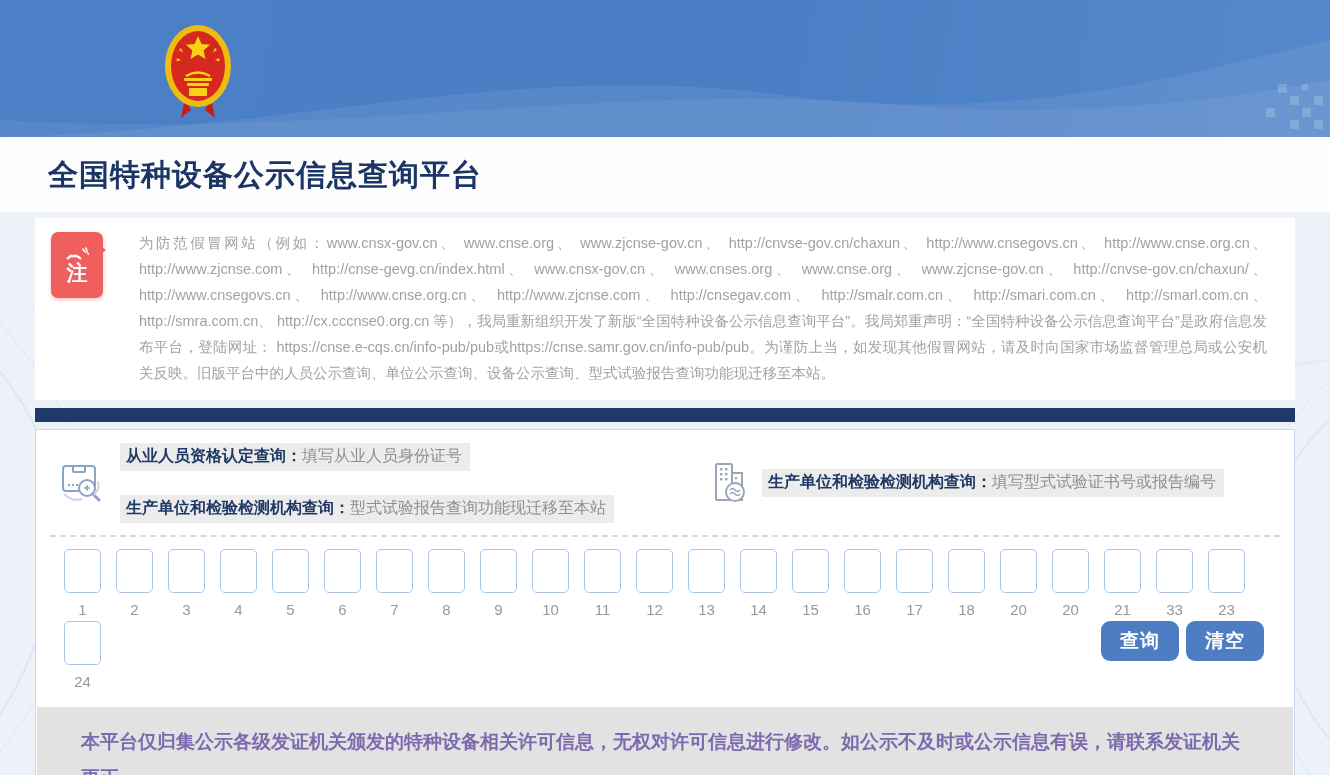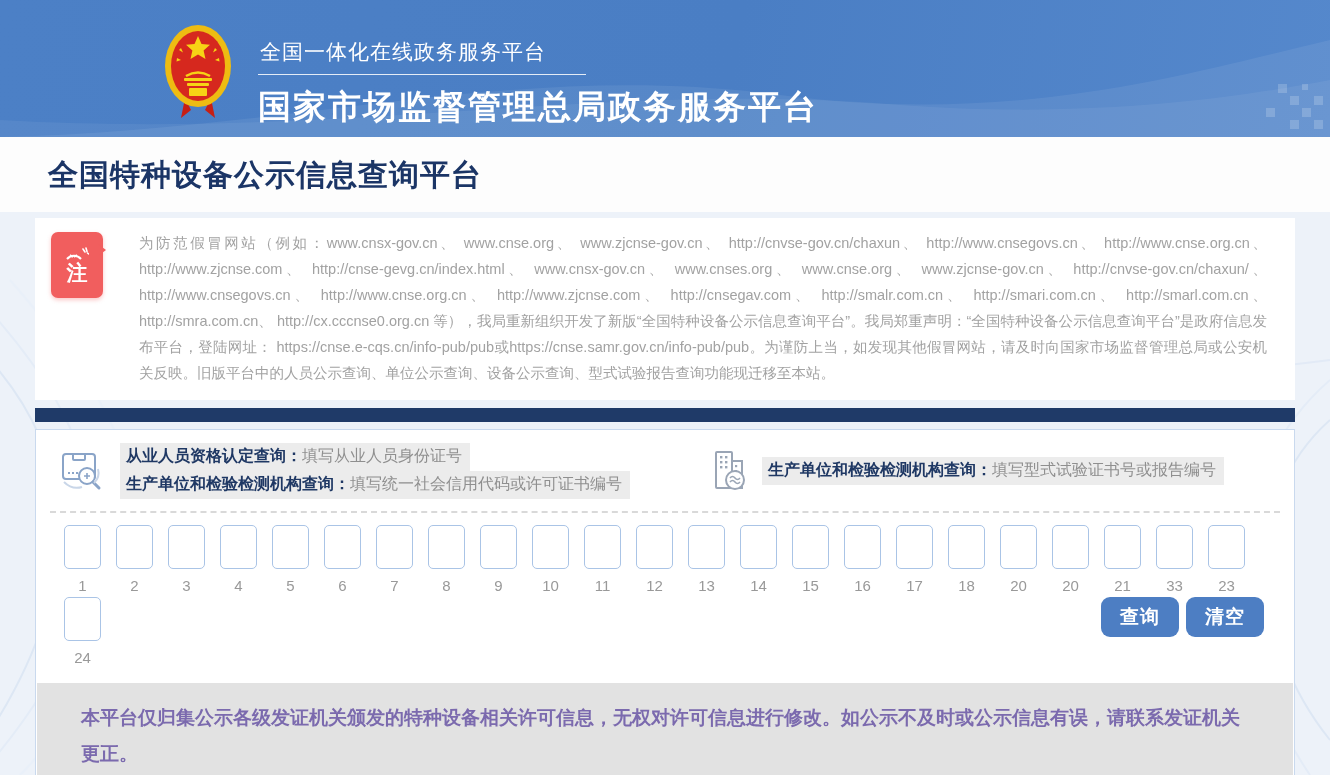--- a/index.html
+++ b/index.html
@@ -49,21 +49,21 @@
   .notice-text {
     flex:1; color:#a2a2a2; font-size:14.5px; line-height:26px;
     text-align:justify; padding-right:14px;
   }
   
   .navy-bar { height:14px; background:#1f3a68; margin-top:8px; }
   
   .panel { background:#fff; border:1px solid #c9d9ee; margin-top:7px; }
   .panel-top { display:flex; align-items:center; padding:13px 70px 10px 24px; }
   .q-group { display:flex; align-items:center; gap:14px; }
-  .q-lines { display:flex; flex-direction:column; gap:0; align-items:flex-start; }
+  .q-lines { display:flex; flex-direction:column; gap:24px; align-items:flex-start; }
   .q-line { background:#ececec; padding:3px 8px 4px 6px; font-size:16px; }
   .q-label { color:#1f3864; font-weight:bold; }
   .q-hint { color:#8f8f8f; }
   .q-right { margin-left:auto; }
   .dash-sep { border-bottom:2px dashed #d9d9d9; margin:2px 14px 0; }
   
   .boxes-area { padding:12px 28px 2px; }
   .box-row { display:flex; flex-wrap:nowrap; }
   .box-cell { width:37px; margin-right:15px; display:flex; flex-direction:column; align-items:center; }
   .char-box {
@@ -115,24 +115,20 @@
     <path d="M48 76 L52 96 L42 88 Z" fill="#c61f15"></path>
     <ellipse cx="35" cy="44" rx="33" ry="41" fill="#eebc12"></ellipse>
     <ellipse cx="35" cy="44" rx="27" ry="35" fill="#d6281e"></ellipse>
     <path d="M35 14 l3.5 8 8.5 .8 -6.4 5.7 1.9 8.4 -7.5 -4.5 -7.5 4.5 1.9 -8.4 -6.4 -5.7 8.5 -.8 Z" fill="#f7d315"></path>
     <path d="M18 26 l2 4.5 -4 -2.5 Z M52 26 l-2 4.5 4 -2.5 Z M14 36 l4 2 -4.5 1.5 Z M56 36 l-4 2 4.5 1.5 Z" fill="#f7d315"></path>
     <rect x="21" y="56" width="28" height="3" rx="1" fill="#f7d315"></rect>
     <rect x="24" y="61" width="22" height="3" rx="1" fill="#f7d315"></rect>
     <rect x="26" y="66" width="18" height="8" rx="1" fill="#f7d315"></rect>
     <path d="M23 54 q12 -7 24 0" fill="none" stroke="#f7d315" stroke-width="2.5"></path>
   </svg>
-  <div class="header-text">
-    <div class="platform-label">全国一体化在线政务服务平台</div>
-    <div class="site-title">国家市场监督管理总局政务服务平台</div>
-  </div>
 </div>
 
 <div class="title-band">
   <div class="page-title">全国特种设备公示信息查询平台</div>
 </div>
 
 <div class="content">
 
   <div class="notice-card">
     <div class="badge-wrap">
@@ -158,21 +154,21 @@
           <rect x="13" y="5" width="12" height="6" rx="1" fill="none" stroke="#8aa4c8" stroke-width="2"></rect>
           <path d="M8 24 h2 M12 24 h2 M16 24 h2" stroke="#8aa4c8" stroke-width="2"></path>
           <path d="M4 33 q8 8 18 5" fill="none" stroke="#c9d6e8" stroke-width="2"></path>
           <circle cx="27" cy="27" r="8" fill="#fff" stroke="#8aa4c8" stroke-width="2"></circle>
           <path d="M24 27 h6 M27 24 v6" stroke="#8aa4c8" stroke-width="1.6"></path>
           <path d="M33 33 l6 6" stroke="#8aa4c8" stroke-width="3" stroke-linecap="round"></path>
           <path d="M38 20 a 14 14 0 0 1 -4 14" fill="none" stroke="#c9d6e8" stroke-width="2"></path>
         </svg>
         <div class="q-lines">
           <div class="q-line"><span class="q-label">从业人员资格认定查询：</span><span class="q-hint">填写从业人员身份证号</span></div>
-          <div class="q-line"><span class="q-label">生产单位和检验检测机构查询：</span><span class="q-hint">填写统一社会信用代码或许可证书编号</span></div>
+          <div class="q-line"><span class="q-label">生产单位和检验检测机构查询：</span><span class="q-hint">型式试验报告查询功能现迁移至本站</span></div>
         </div>
       </div>
       <div class="q-group q-right">
         <svg class="icon-svg" width="42" height="44" viewBox="0 0 42 44">
           <rect x="10" y="3" width="16" height="36" rx="1" fill="none" stroke="#9aa5b5" stroke-width="2"></rect>
           <rect x="26" y="12" width="10" height="27" fill="none" stroke="#9aa5b5" stroke-width="2"></rect>
           <g fill="#9aa5b5">
             <rect x="14" y="7" width="2.4" height="2.4"></rect>
               <rect x="19" y="7" width="2.4" height="2.4"></rect>
             <rect x="14" y="12" width="2.4" height="2.4"></rect>

